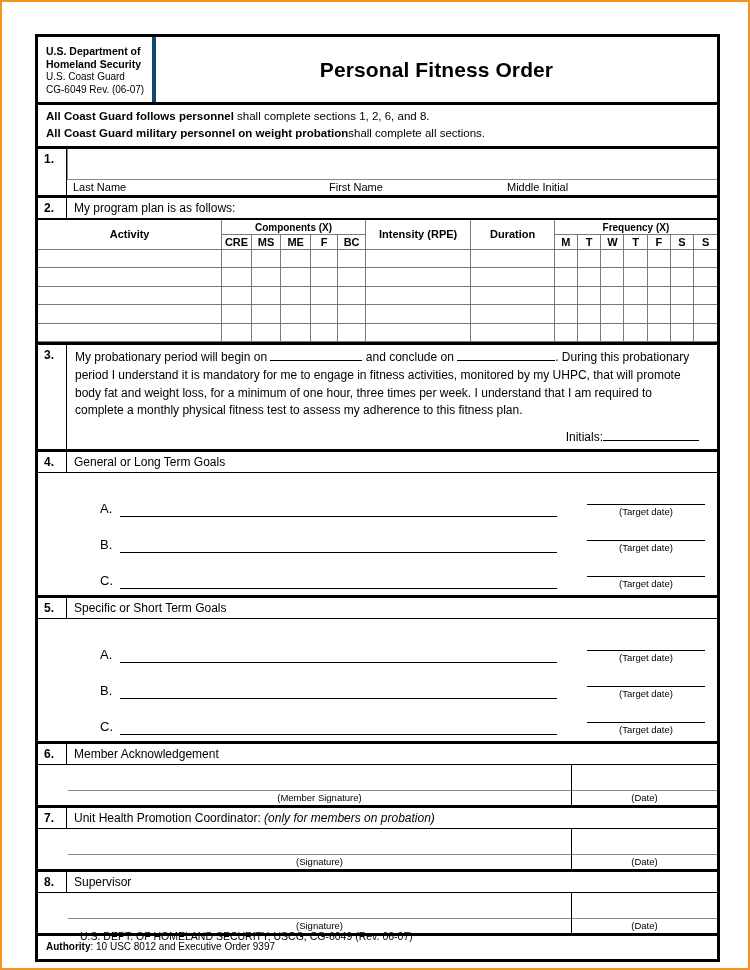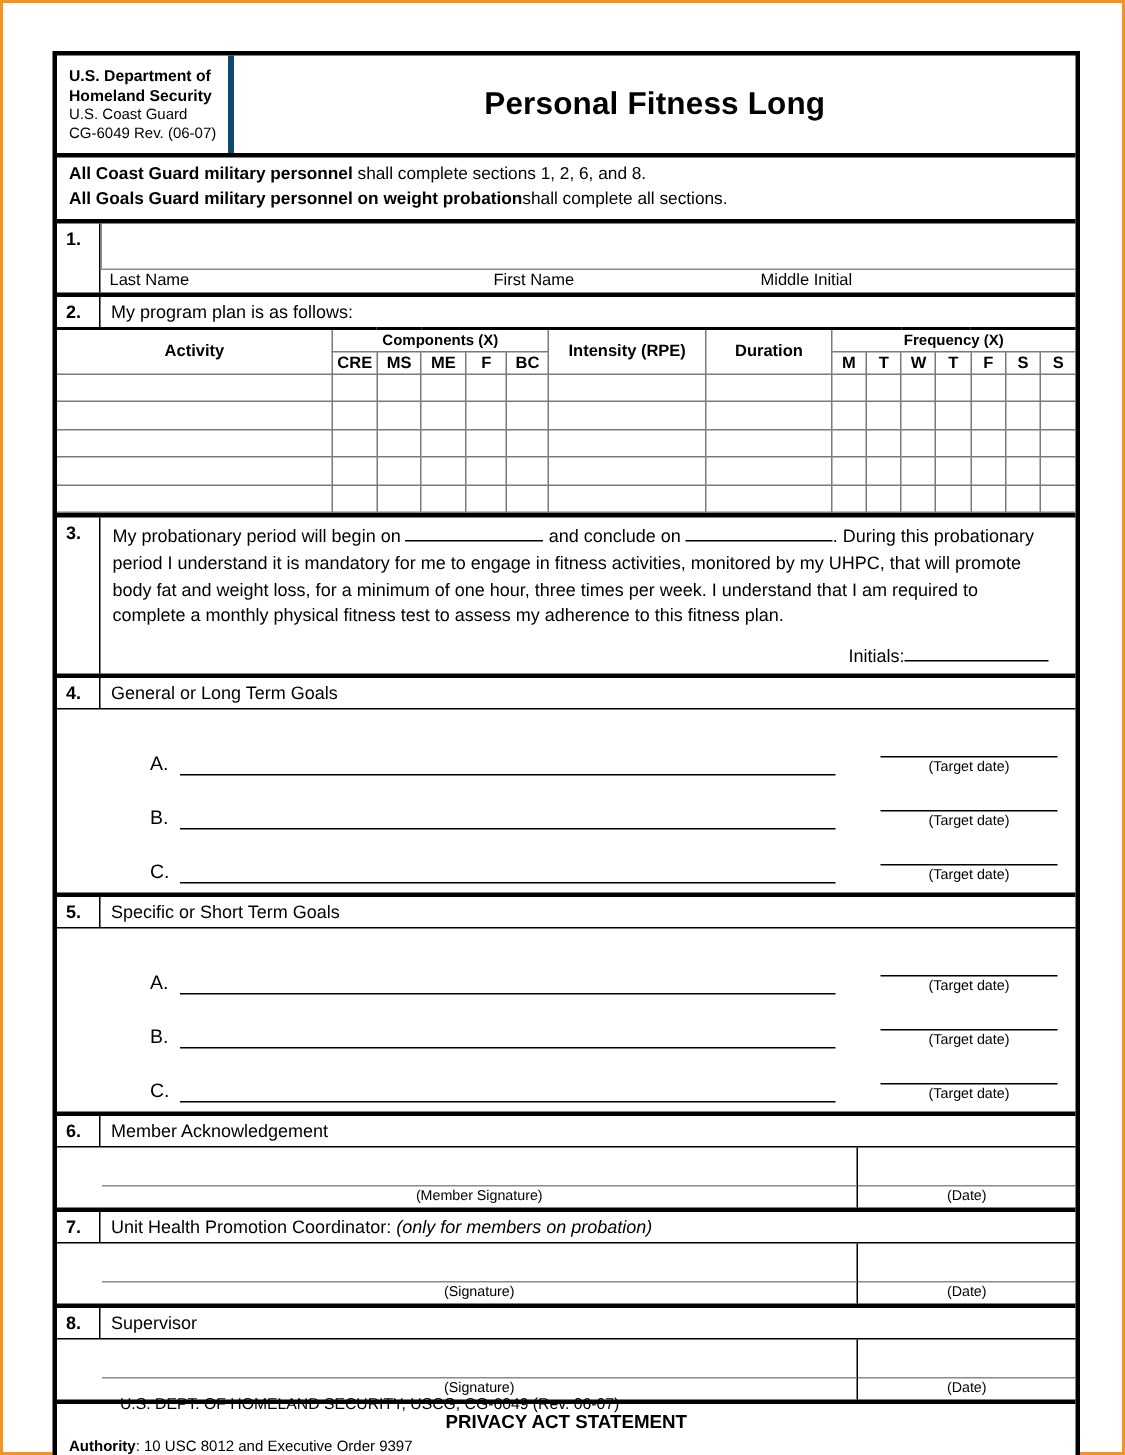--- a/index.html
+++ b/index.html
@@ -238,30 +238,30 @@
   <div id="form-sheet">
 
     <div class="hdr-row">
       <div class="agency-box">
         <div class="agency-l1">U.S. Department of</div>
         <div class="agency-l1">Homeland Security</div>
         <div class="agency-l2">U.S. Coast Guard</div>
         <div class="agency-l2">CG-6049 Rev. (06-07)</div>
       </div>
       <div class="title-box">
-        <div class="form-title">Personal Fitness Long</div>
+        <div class="form-title">Personal Fitness Order</div>
       </div>
     </div>
 
     <div class="instr-block">
       <div class="instr-line">
-        <b>All Coast Guard military personnel</b><span> shall complete sections 1, 2, 6, and 8.</span>
+        <b>All Coast Guard follows personnel</b><span> shall complete sections 1, 2, 6, and 8.</span>
       </div>
       <div class="instr-line">
-        <b>All Goals Guard military personnel on weight probation</b><span>shall complete all sections.</span>
+        <b>All Coast Guard military personnel on weight probation</b><span>shall complete all sections.</span>
       </div>
     </div>
 
     <div id="sec1-wrap">
       <div class="sec">
         <div class="sec-num">1.</div>
         <div class="sec-body">
           <div class="name-blank"></div>
           <div class="name-labels">
             <div class="nl nl-last">Last Name</div>
@@ -545,21 +545,20 @@
           <div class="sig-cap">(Signature)</div>
         </div>
         <div class="sig-col-date">
           <div class="sig-space"></div>
           <div class="sig-cap">(Date)</div>
         </div>
       </div>
     </div>
 
     <div id="privacy-wrap">
-      <div class="pa-title">PRIVACY ACT STATEMENT</div>
       <div class="pa-p">
         <b>Authority</b><span>: 10 USC 8012 and Executive Order 9397</span>
       </div>
 
     </div>
 
   </div>
 
   <div id="footer">U.S. DEPT. OF HOMELAND SECURITY, USCG, CG-6049 (Rev. 06-07)</div>
 

